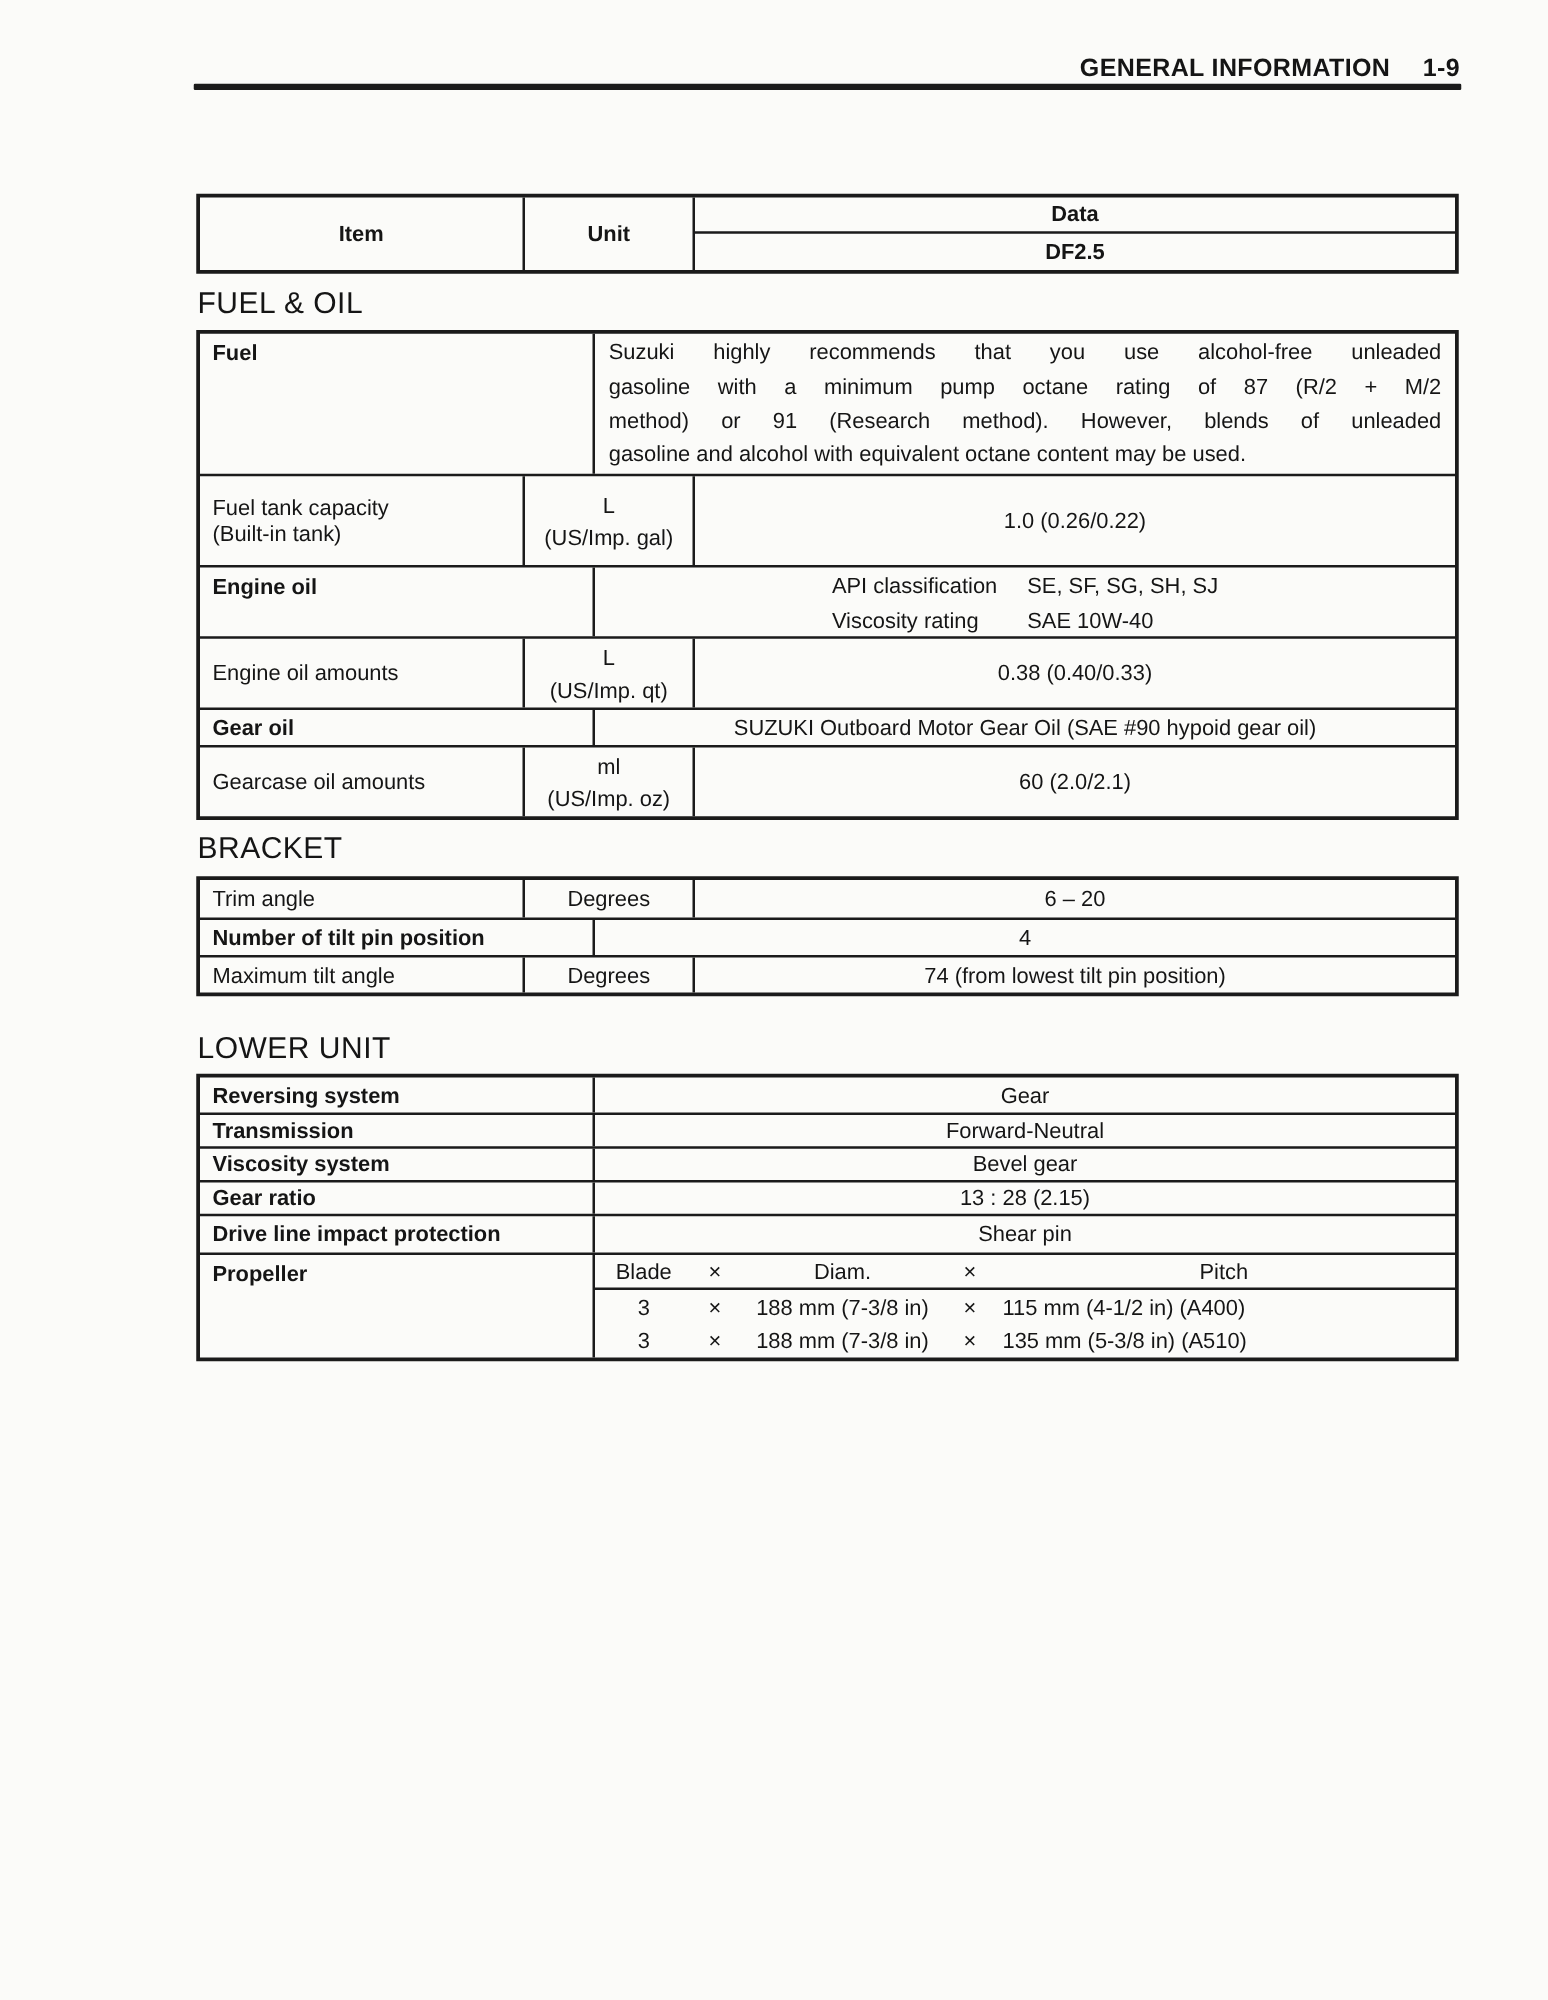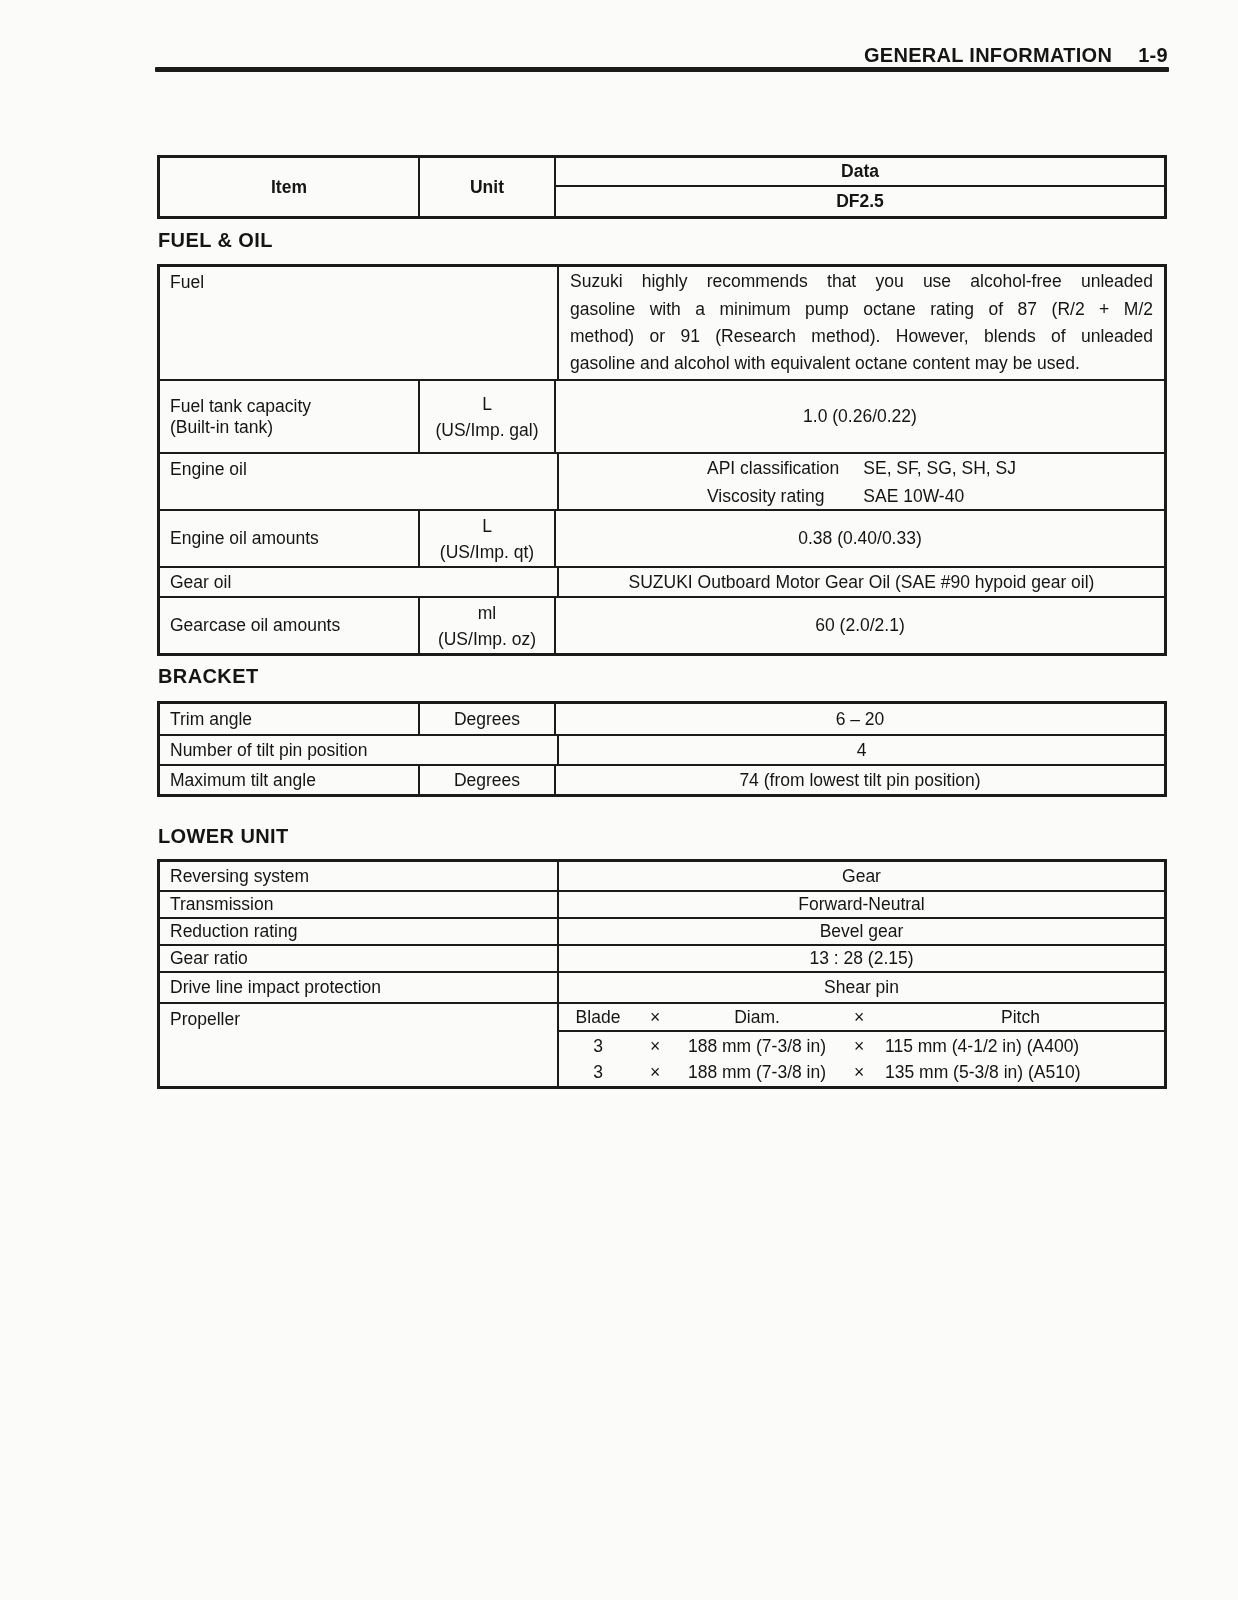--- a/index.html
+++ b/index.html
@@ -32,34 +32,34 @@
     position:absolute;left:157px;width:1010px;
     border:3px solid var(--ink);
     box-sizing:border-box;
     font-size:17.5px;
   }
   .row{display:flex;box-sizing:border-box;border-top:2px solid var(--ink);}
   .row:first-child{border-top:none;}
   .cell{box-sizing:border-box;display:flex;flex-direction:column;justify-content:center;}
   .c-item{width:260px;border-right:2px solid var(--ink);padding-left:10px;align-items:flex-start;}
   .c-unit{width:136px;border-right:2px solid var(--ink);align-items:center;text-align:right;line-height:26px;}
-  .c-merged{width:399px;border-right:2px solid var(--ink);padding-left:10px;align-items:flex-start;}
+  .c-merged{width:316px;border-right:2px solid var(--ink);padding-left:10px;align-items:flex-start;font-weight:bold;}
   .c-data{flex:1;align-items:center;text-align:center;}
   .v-top{justify-content:flex-start;padding-top:5px;}
   
   .spec-head{top:155px;font-weight:bold;}
   .spec-head .c-item,.spec-head .c-unit{height:58px;}
   .spec-head .c-item{align-items:center;padding-left:0;text-align:center;}
   .data-stack{flex:1;display:flex;flex-direction:column;}
   .data-stack .sub{height:29px;display:flex;align-items:center;justify-content:center;box-sizing:border-box;}
   .data-stack .sub:first-child{border-bottom:2px solid var(--ink);}
   
   .sec{
     position:absolute;left:158px;margin:0;
-    font-size:20px;font-weight:bold;letter-spacing:.4px;
+    font-size:24px;font-weight:normal;letter-spacing:.4px;
   }
   
   .para{padding:4px 11px;line-height:27.3px;text-align:left;align-items:stretch;}
   .para .jl{text-align:justify;text-align-last:justify;}
   .para .ll{text-align:left;}
   
   .kv{
     display:inline-grid;grid-template-columns:auto auto;
     column-gap:24px;row-gap:2px;text-align:left;line-height:26px;
   }
@@ -174,21 +174,21 @@
   <div class="tbl" style="top:859px">
     <div class="row" style="height:28px">
       <div class="cell c-merged">Reversing system</div>
       <div class="cell c-data">Gear</div>
     </div>
     <div class="row" style="height:27px">
       <div class="cell c-merged">Transmission</div>
       <div class="cell c-data">Forward-Neutral</div>
     </div>
     <div class="row" style="height:27px">
-      <div class="cell c-merged">Reduction rating</div>
+      <div class="cell c-merged">Viscosity system</div>
       <div class="cell c-data">Bevel gear</div>
     </div>
     <div class="row" style="height:27px">
       <div class="cell c-merged">Gear ratio</div>
       <div class="cell c-data">13 : 28 (2.15)</div>
     </div>
     <div class="row" style="height:31px">
       <div class="cell c-merged">Drive line impact protection</div>
       <div class="cell c-data">Shear pin</div>
     </div>

